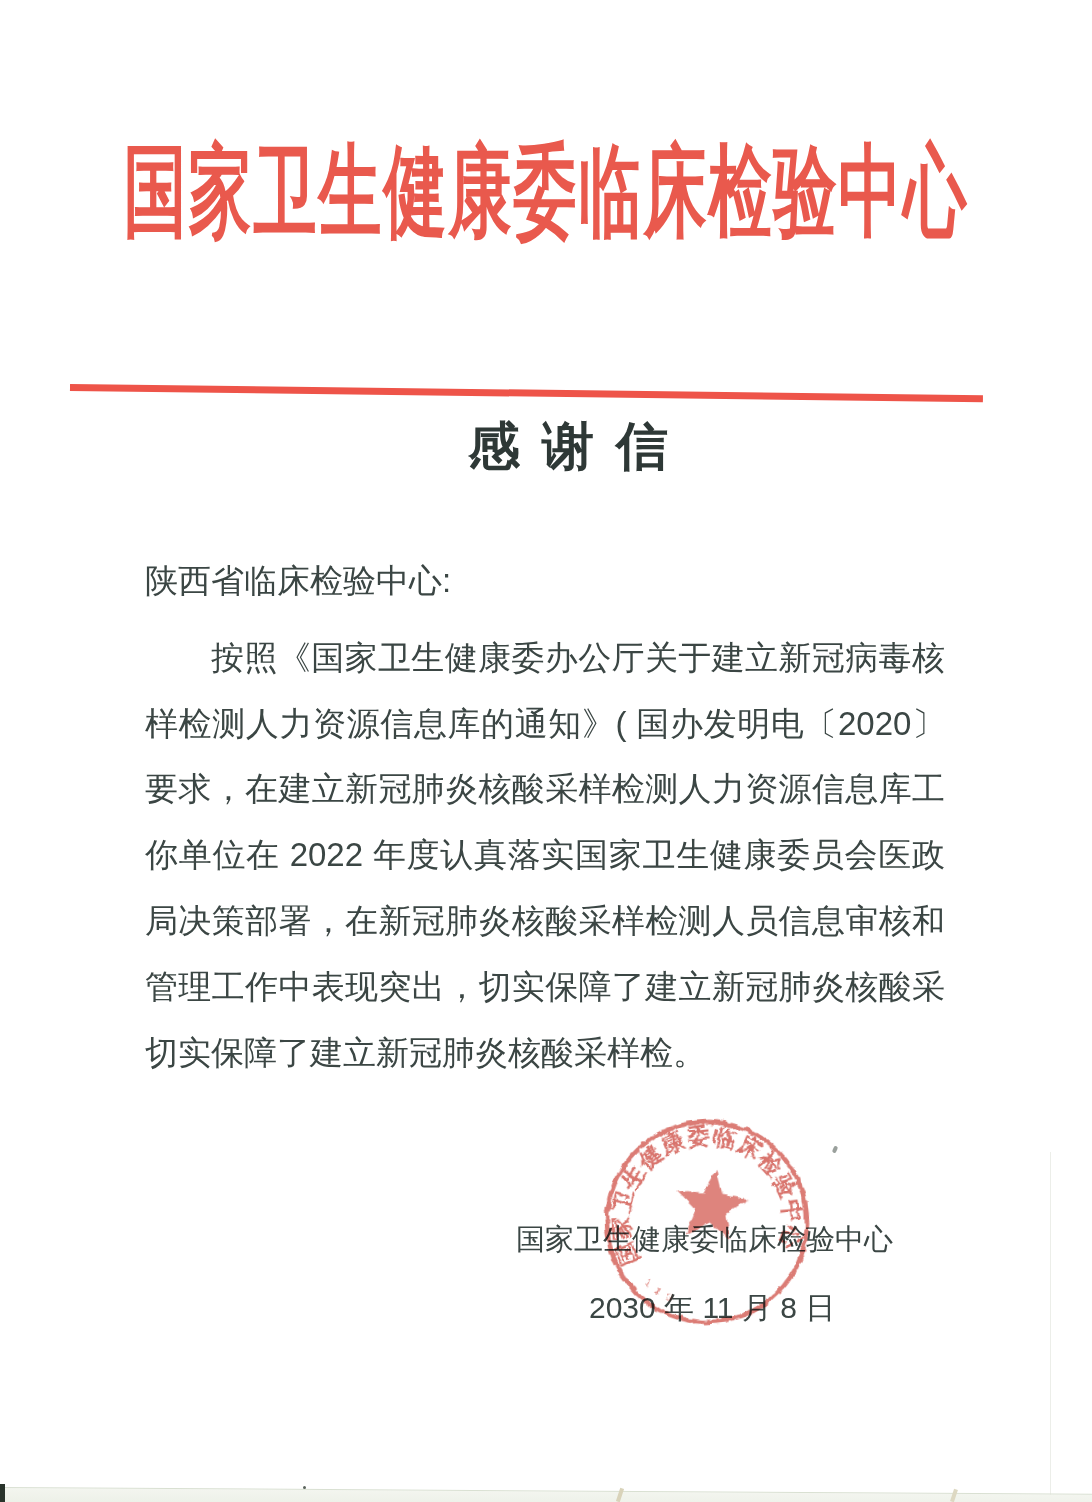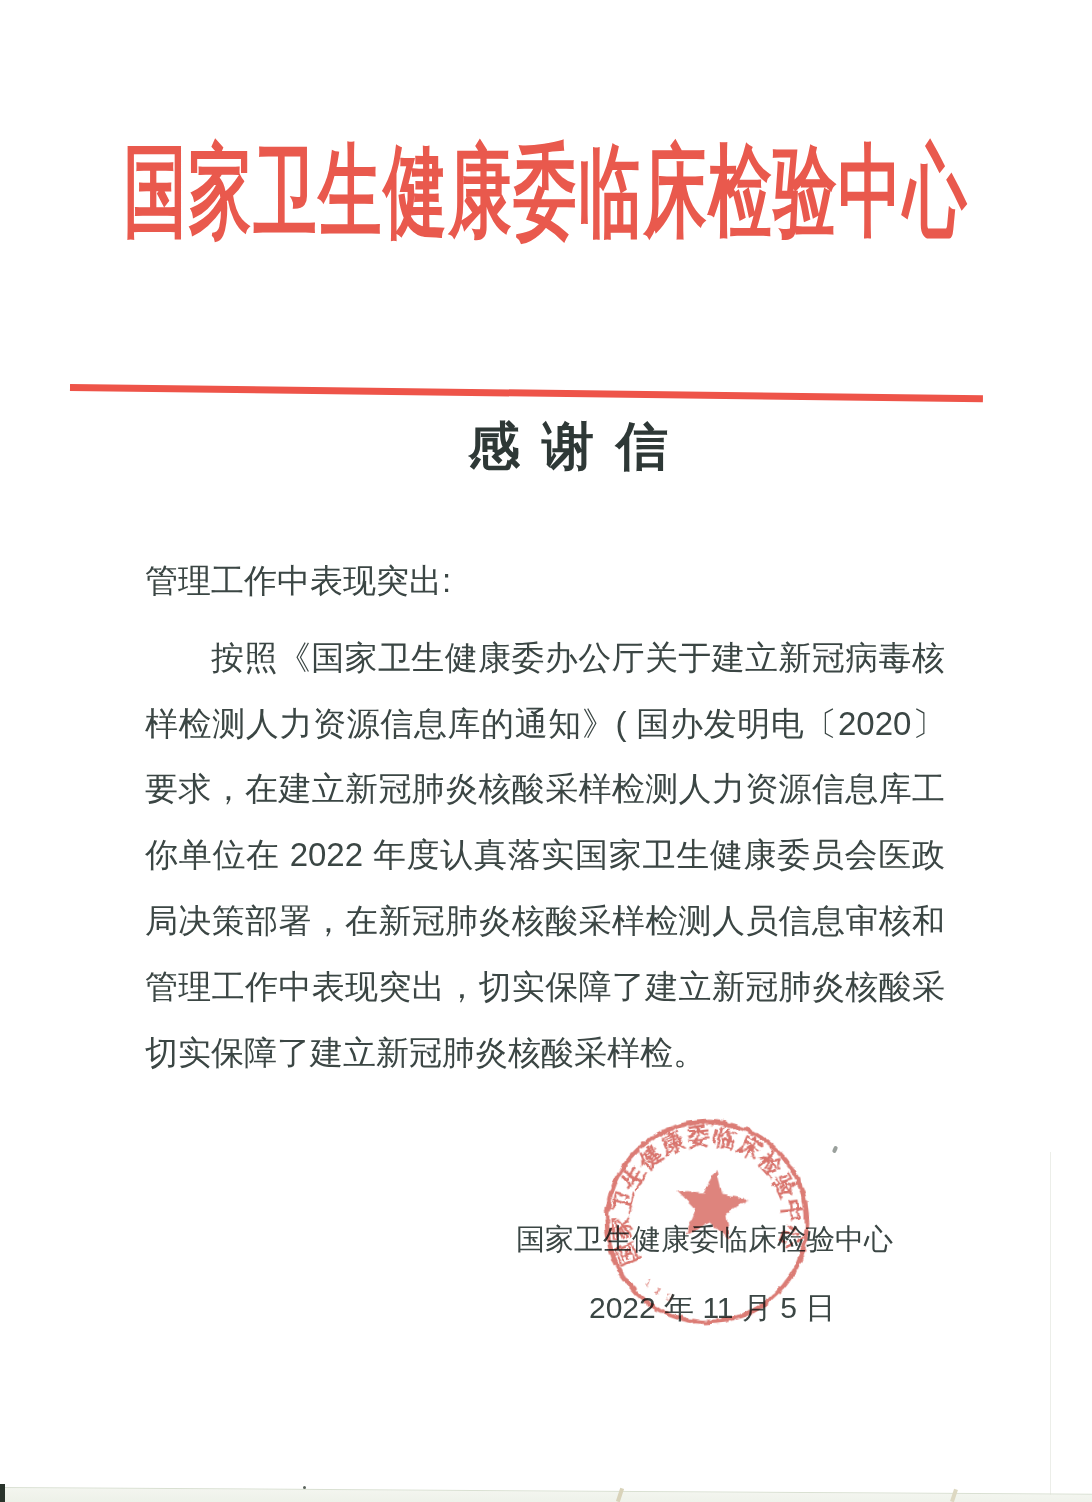--- a/index.html
+++ b/index.html
@@ -59,33 +59,33 @@
 
 <div class="page">
 
   <div class="letterhead">国家卫生健康委临床检验中心</div>
 
   <div class="rule"></div>
 
   <div class="title">感谢信</div>
 
   <div class="body-text">
-    <div class="body-line salut">管理工作中表现突出:</div>
+    <div class="body-line salut">陕西省临床检验中心:</div>
     <div class="body-line indent just">按照《国家卫生健康委办公厅关于建立新冠病毒核酸采</div>
     <div class="body-line just">样检测人力资源信息库的通知》( 国办发明电〔2020〕22 号 )</div>
     <div class="body-line just">要求，在建立新冠肺炎核酸采样检测人力资源信息库工作中，</div>
     <div class="body-line just">你单位在 2022 年度认真落实国家卫生健康委员会医政医管</div>
     <div class="body-line just">局决策部署，在新冠肺炎核酸采样检测人员信息审核和日常</div>
     <div class="body-line just">管理工作中表现突出，切实保障了建立新冠肺炎核酸采样检</div>
     <div class="body-line">切实保障了建立新冠肺炎核酸采样检。</div>
   </div>
 
   <div class="signature">国家卫生健康委临床检验中心</div>
 
-  <div class="sigdate">2022 年 11 月 5 日</div>
+  <div class="sigdate">2030 年 11 月 8 日</div>
 
   <svg class="seal" viewBox="0 0 210 210" width="210" height="210" xmlns="http://www.w3.org/2000/svg">
     <defs>
       <filter id="grain" x="-10%" y="-10%" width="120%" height="120%">
         <feTurbulence type="fractalNoise" baseFrequency="0.12" numOctaves="3" result="noise"></feTurbulence>
         <feDisplacementMap in="SourceGraphic" in2="noise" scale="5" xChannelSelector="R" yChannelSelector="G"></feDisplacementMap>
       </filter>
       <path id="ringPath" d="M 34.3 138 A 78 78 0 1 1 175.7 138" fill="none"></path>
       <path id="codePath" d="M 28.8 149 A 88 88 0 0 0 181.2 149" fill="none"></path>
     </defs>

